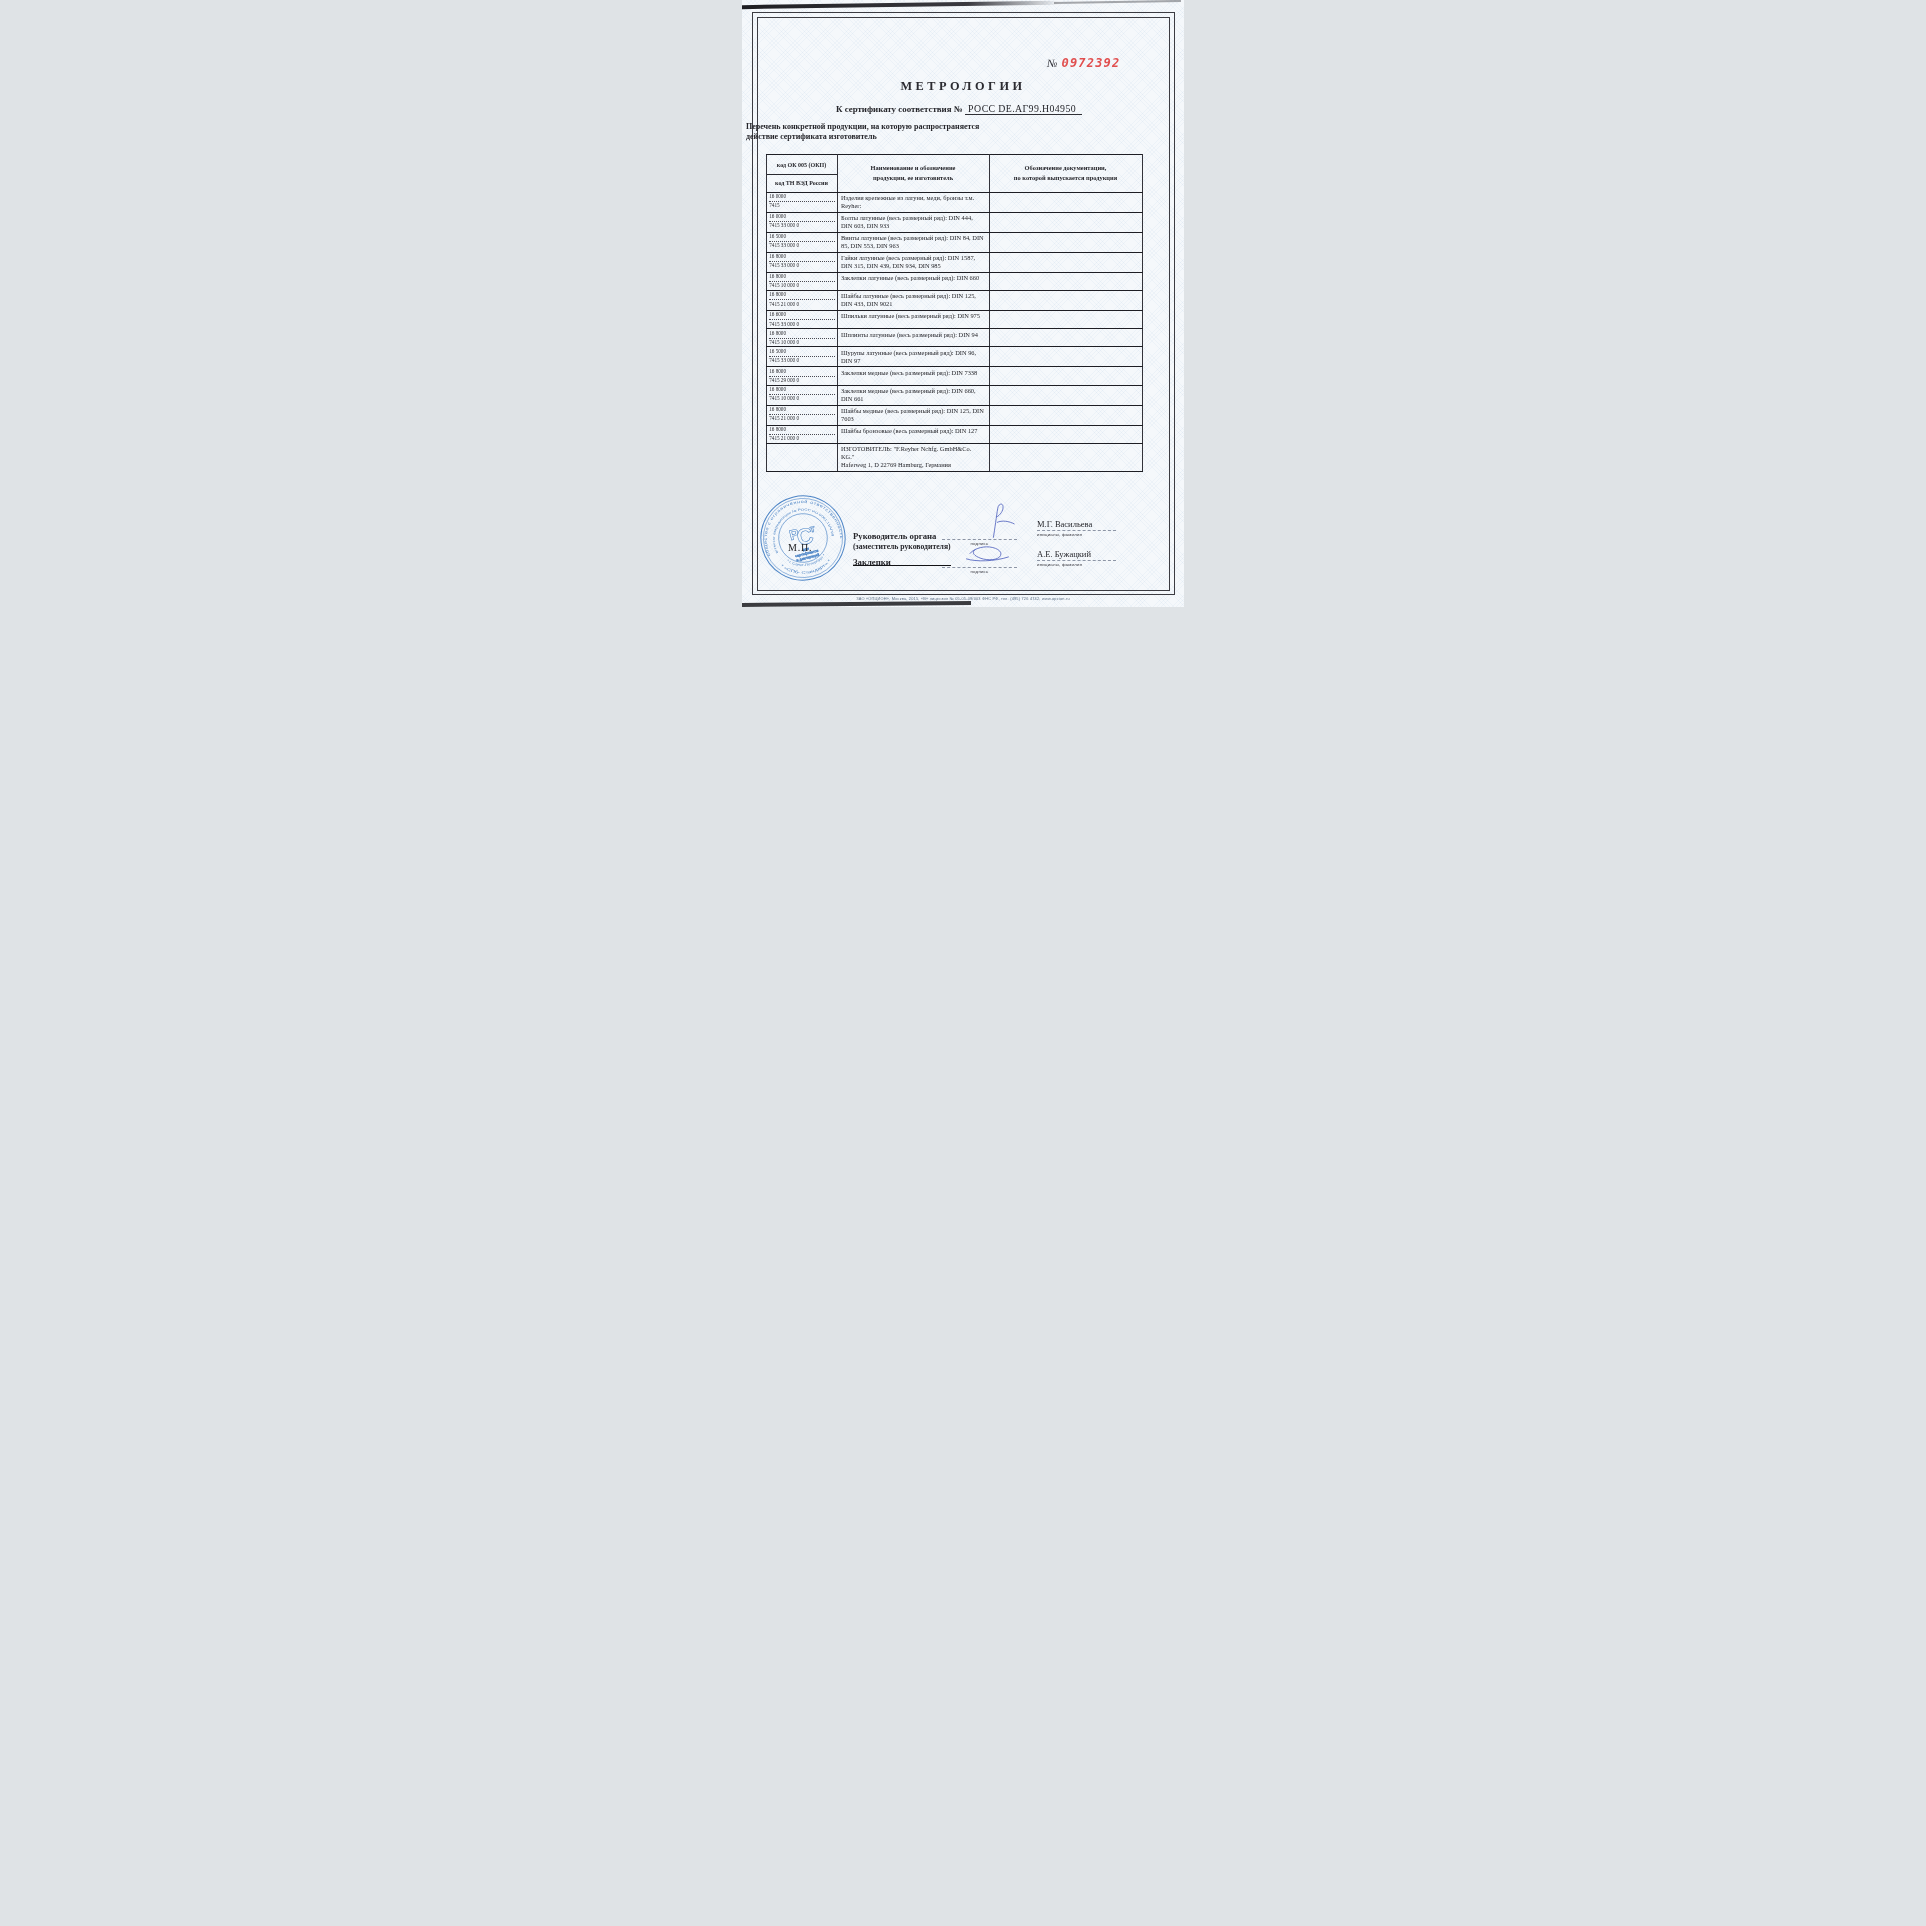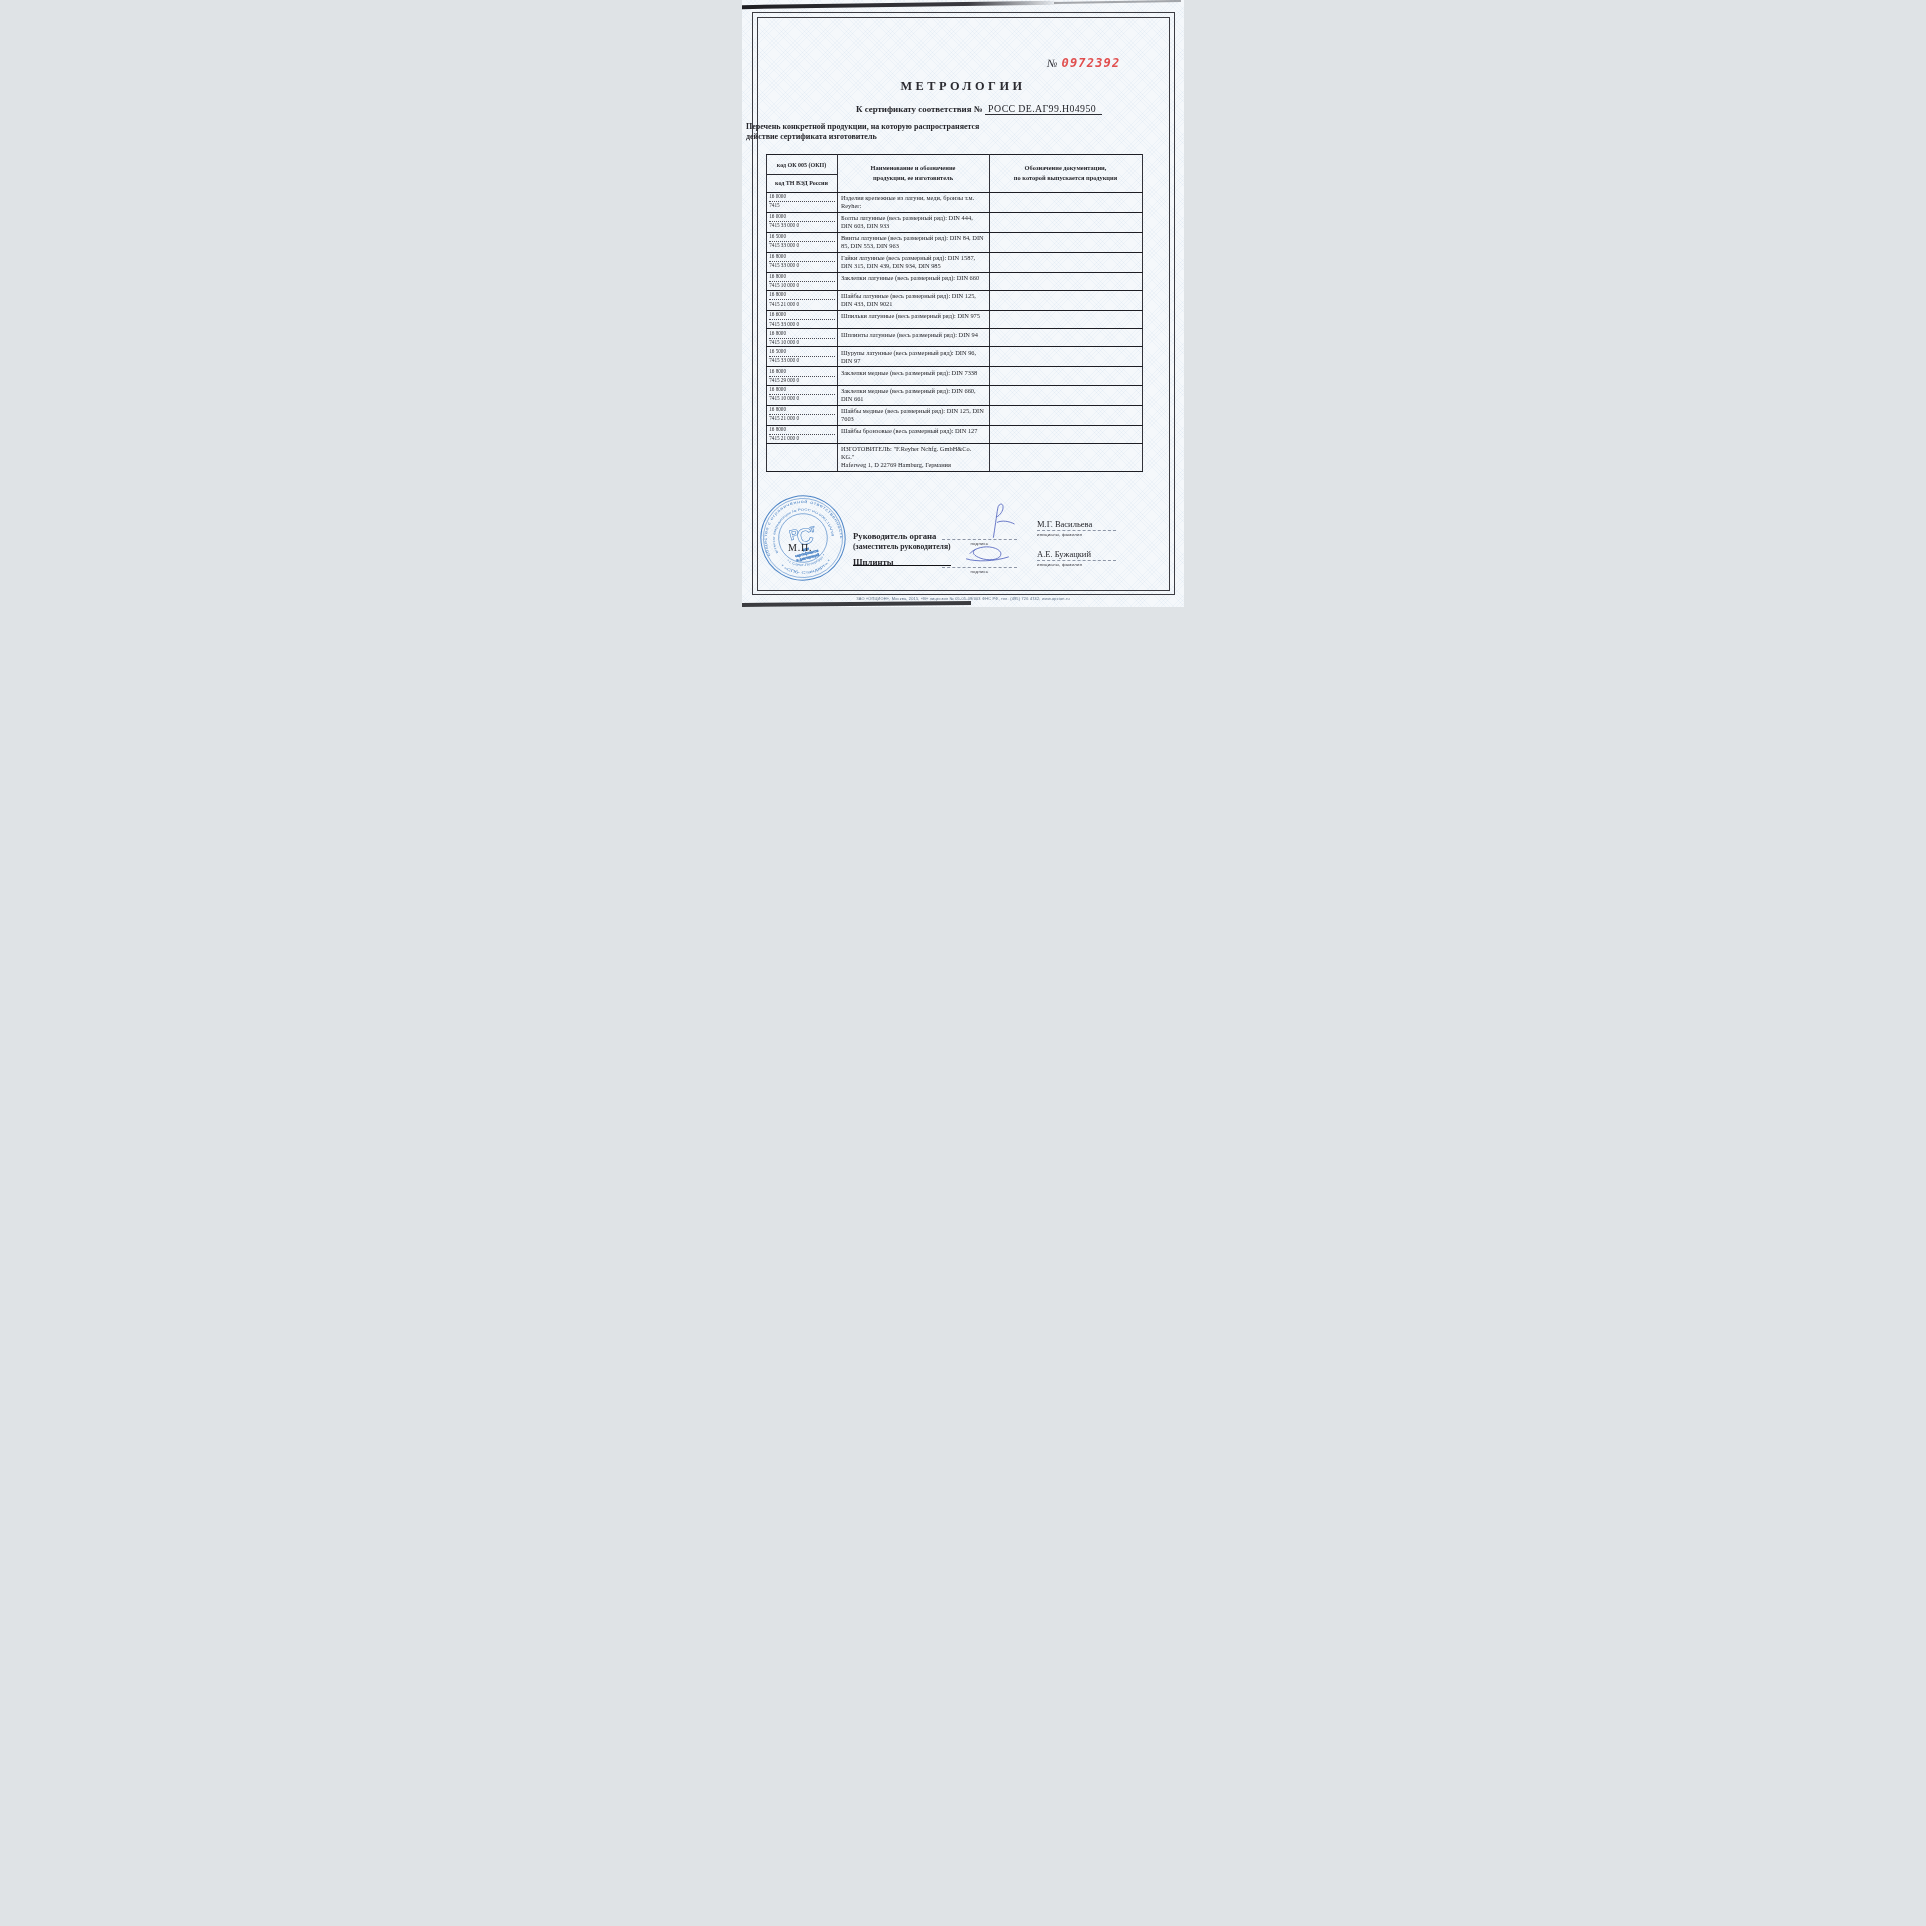--- a/index.html
+++ b/index.html
@@ -17,21 +17,21 @@
   
   .frame-outer{position:absolute;left:10.4px;top:12px;right:9.2px;bottom:11.6px;border:0.8px solid #3c3c42;}
   .frame-inner{position:absolute;left:15px;top:17px;right:14px;bottom:16px;border:0.8px solid #3c3c42;}
   .hdr-band{position:absolute;left:15px;top:17px;right:14px;height:35px;border-bottom:0.8px solid #3c3c42;text-align:center;}
   .sys-title{margin-top:4.2px;font-weight:700;font-size:11.2px;letter-spacing:1.9px;color:#2a2a30;}
   .agency-title{margin-top:1.9px;font-weight:700;font-size:8.7px;letter-spacing:0.8px;color:#2a2a30;}
   .blank-no{position:absolute;top:56px;left:305px;white-space:nowrap;font-style:italic;}
   .no-sign{font-size:11.2px;color:#33333a;}
   .no-digits{font-family:"DejaVu Sans Mono",monospace;font-weight:700;font-size:12px;color:#e14f4f;letter-spacing:1.2px;margin-left:3.9px;}
   .doc-title{position:absolute;top:79px;left:0;width:100%;text-align:center;font-weight:700;font-size:12.3px;letter-spacing:3.5px;color:#2b2b31;}
-  .cert-line{position:absolute;top:103px;left:94px;font-weight:700;font-size:8.9px;white-space:nowrap;margin-left:20px;}
+  .cert-line{position:absolute;top:103px;left:94px;font-weight:700;font-size:8.9px;white-space:nowrap;}
   .cert-num{font-weight:400;font-size:9.8px;letter-spacing:0.4px;border-bottom:0.7px solid #2f2f35;padding:0 6.2px 0.4px 3.1px;margin-left:2.3px;}
   .desc{position:absolute;top:122px;left:4px;width:100%;text-align:left;font-weight:700;font-size:8px;line-height:9.6px;color:#26262b;}
   
   .tbl{position:absolute;left:23.5px;top:154px;width:377px;border-collapse:collapse;table-layout:fixed;}
   .tbl td{border-left:0.6px solid #33333a;border-right:0.6px solid #33333a;border-top:1px solid #1e1e24;border-bottom:1px solid #1e1e24;vertical-align:top;padding:0;}
   .h-c1{padding:0;}
   .h1a,.h1b{display:flex;align-items:center;justify-content:center;font-weight:700;font-size:6px;}
   .h1a{height:19px;border-bottom:0.5px solid #2a2a30;}
   .h1b{height:16.6px;}
   .h-c23{text-align:center;vertical-align:middle !important;font-weight:700;font-size:6.4px;line-height:10.8px;white-space:pre-line;}
@@ -272,21 +272,21 @@
       </g>
     </g>
   </svg>
 
   <div class="mp">М.П.</div>
 
   <div class="role1">
     <div>Руководитель органа</div>
     <div><span class="u">(заместитель руководителя)</span></div>
   </div>
-  <div class="role2">Шплинты</div>
+  <div class="role2">Заклепки</div>
 
   <div class="sigline sig1">
     <div class="rule"></div>
     <div class="cap">подпись</div>
   </div>
   <div class="sigline sig2">
     <div class="rule"></div>
     <div class="cap">подпись</div>
   </div>
 

